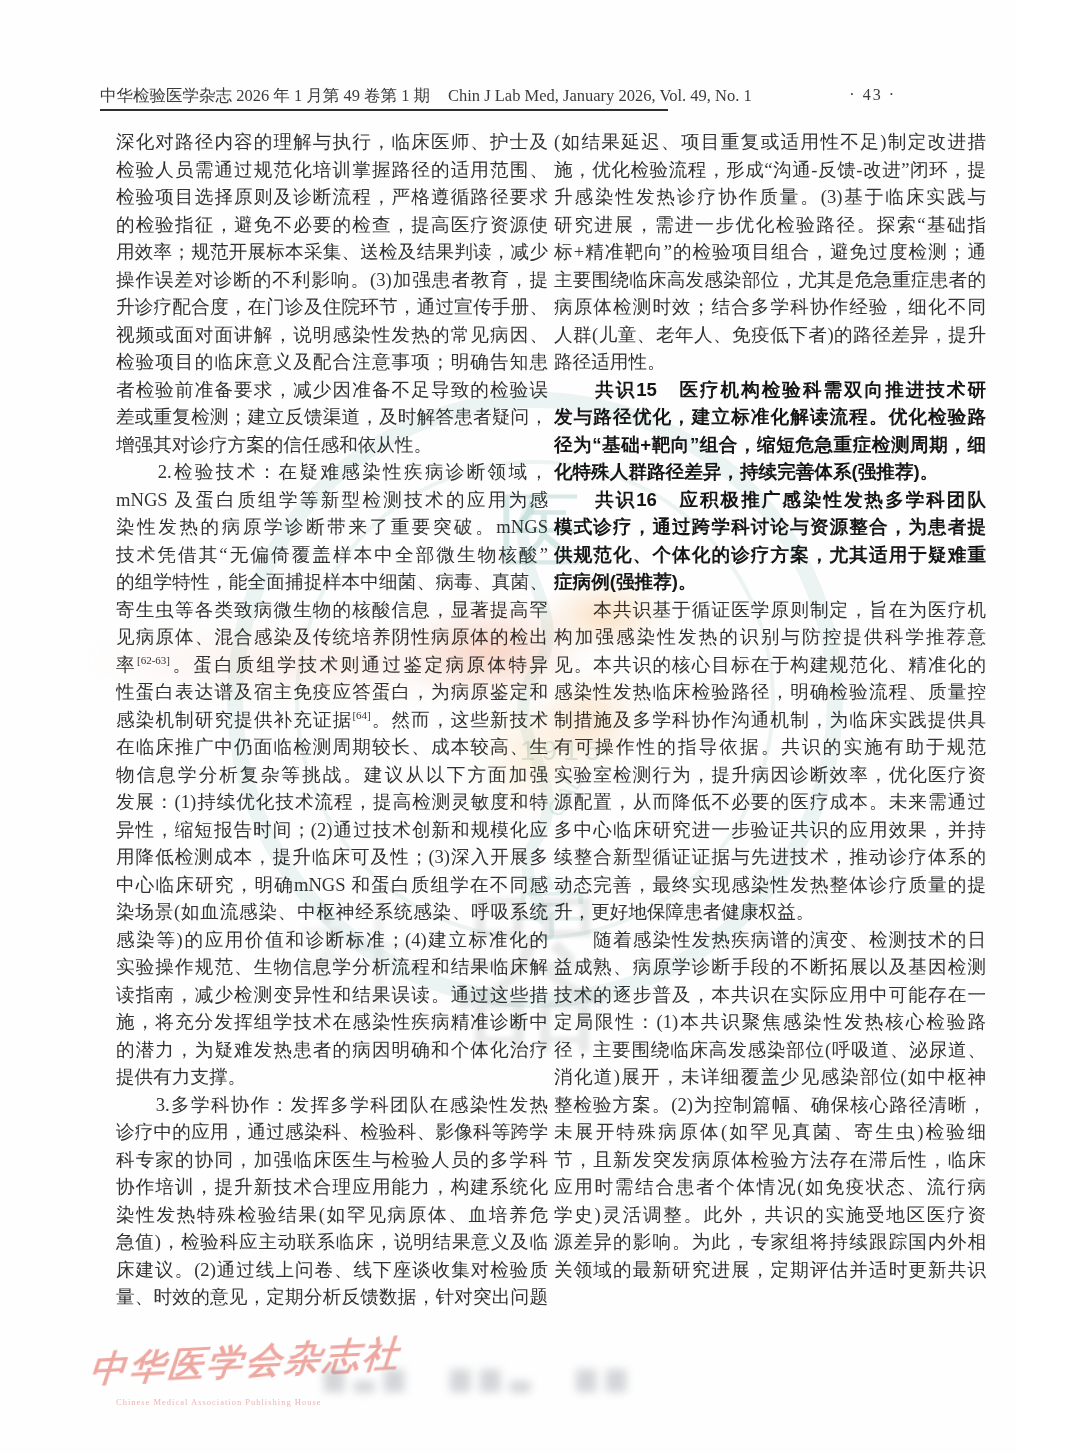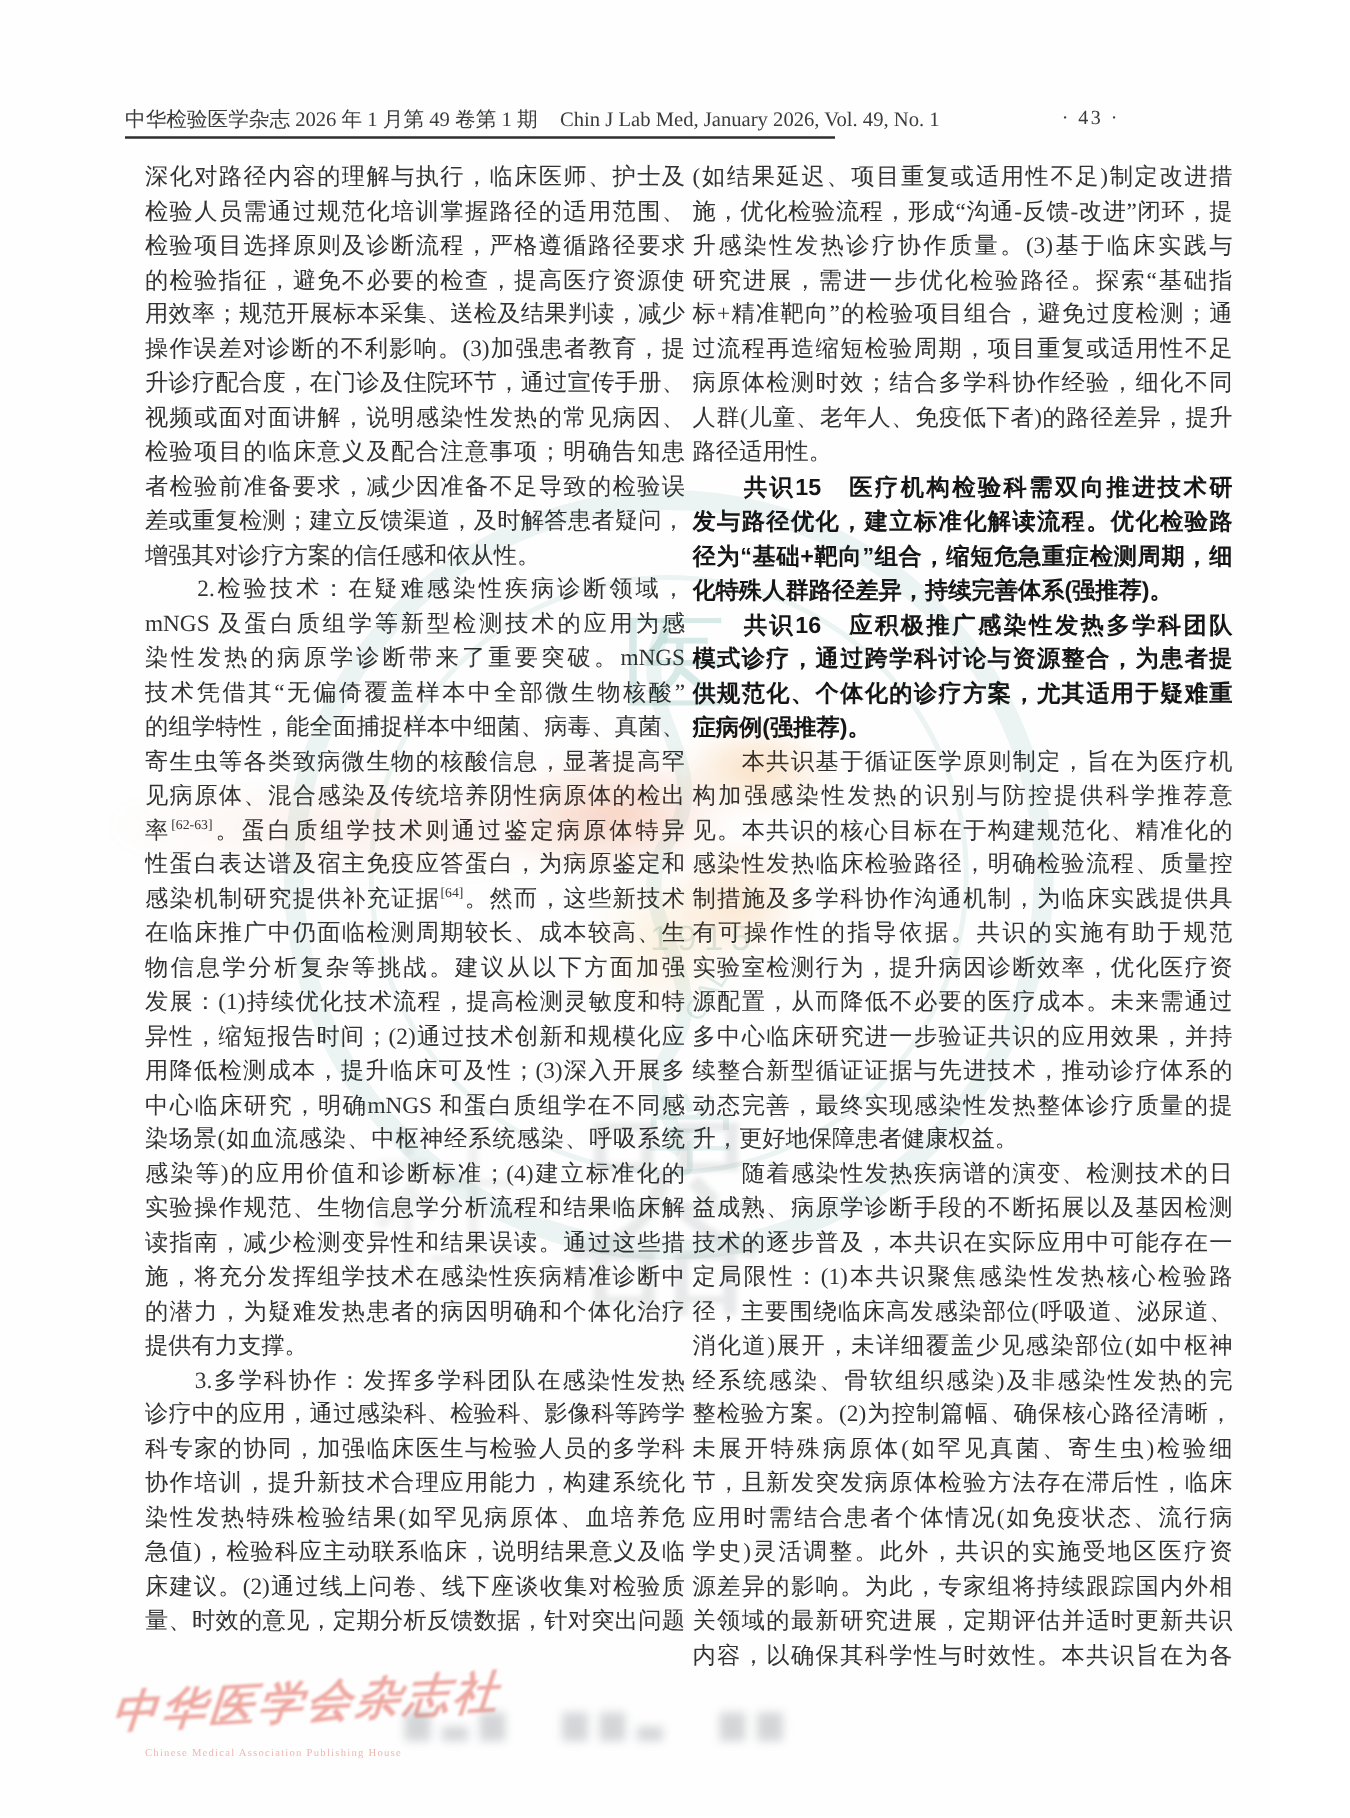--- a/index.html
+++ b/index.html
@@ -96,21 +96,21 @@
       <div class="tl">急值)，检验科应主动联系临床，说明结果意义及临</div>
       <div class="tl">床建议。(2)通过线上问卷、线下座谈收集对检验质</div>
       <div class="tl">量、时效的意见，定期分析反馈数据，针对突出问题</div>
     </div>
   <div class="col col-right">
       <div class="tl">(如结果延迟、项目重复或适用性不足)制定改进措</div>
       <div class="tl">施，优化检验流程，形成“沟通-反馈-改进”闭环，提</div>
       <div class="tl">升感染性发热诊疗协作质量。(3)基于临床实践与</div>
       <div class="tl">研究进展，需进一步优化检验路径。探索“基础指</div>
       <div class="tl">标+精准靶向”的检验项目组合，避免过度检测；通</div>
-      <div class="tl">过流程再造缩短检验周期，项目重复或适用性不足</div>
+      <div class="tl">主要围绕临床高发感染部位，尤其是危急重症患者的</div>
       <div class="tl">病原体检测时效；结合多学科协作经验，细化不同</div>
       <div class="tl">人群(儿童、老年人、免疫低下者)的路径差异，提升</div>
       <div class="tl e">路径适用性。</div>
       <div class="tl b">　　共识15　医疗机构检验科需双向推进技术研</div>
       <div class="tl b">发与路径优化，建立标准化解读流程。优化检验路</div>
       <div class="tl b">径为“基础+靶向”组合，缩短危急重症检测周期，细</div>
       <div class="tl b e">化特殊人群路径差异，持续完善体系(强推荐)。</div>
       <div class="tl b">　　共识16　应积极推广感染性发热多学科团队</div>
       <div class="tl b">模式诊疗，通过跨学科讨论与资源整合，为患者提</div>
       <div class="tl b">供规范化、个体化的诊疗方案，尤其适用于疑难重</div>
@@ -126,29 +126,27 @@
       <div class="tl">多中心临床研究进一步验证共识的应用效果，并持</div>
       <div class="tl">续整合新型循证证据与先进技术，推动诊疗体系的</div>
       <div class="tl">动态完善，最终实现感染性发热整体诊疗质量的提</div>
       <div class="tl e">升，更好地保障患者健康权益。</div>
       <div class="tl">　　随着感染性发热疾病谱的演变、检测技术的日</div>
       <div class="tl">益成熟、病原学诊断手段的不断拓展以及基因检测</div>
       <div class="tl">技术的逐步普及，本共识在实际应用中可能存在一</div>
       <div class="tl">定局限性：(1)本共识聚焦感染性发热核心检验路</div>
       <div class="tl">径，主要围绕临床高发感染部位(呼吸道、泌尿道、</div>
       <div class="tl">消化道)展开，未详细覆盖少见感染部位(如中枢神</div>
-      <div class="tl">经系统感染、骨软组织感染)及非感染性发热的完</div>
       <div class="tl">整检验方案。(2)为控制篇幅、确保核心路径清晰，</div>
       <div class="tl">未展开特殊病原体(如罕见真菌、寄生虫)检验细</div>
       <div class="tl">节，且新发突发病原体检验方法存在滞后性，临床</div>
       <div class="tl">应用时需结合患者个体情况(如免疫状态、流行病</div>
       <div class="tl">学史)灵活调整。此外，共识的实施受地区医疗资</div>
       <div class="tl">源差异的影响。为此，专家组将持续跟踪国内外相</div>
       <div class="tl">关领域的最新研究进展，定期评估并适时更新共识</div>
-      <div class="tl">内容，以确保其科学性与时效性。本共识旨在为各</div>
     </div>
 
   <div class="seal">
     <div class="seal-script">中华医学会杂志社</div>
     <div class="seal-caption">Chinese Medical Association Publishing House</div>
     <div class="seal-smudge">▆▃▆　▆▆▃　▆▆</div>
   </div>
 
   <div class="wm">
     <svg class="wm-svg" width="1080" height="1454" viewBox="0 0 1080 1454">

